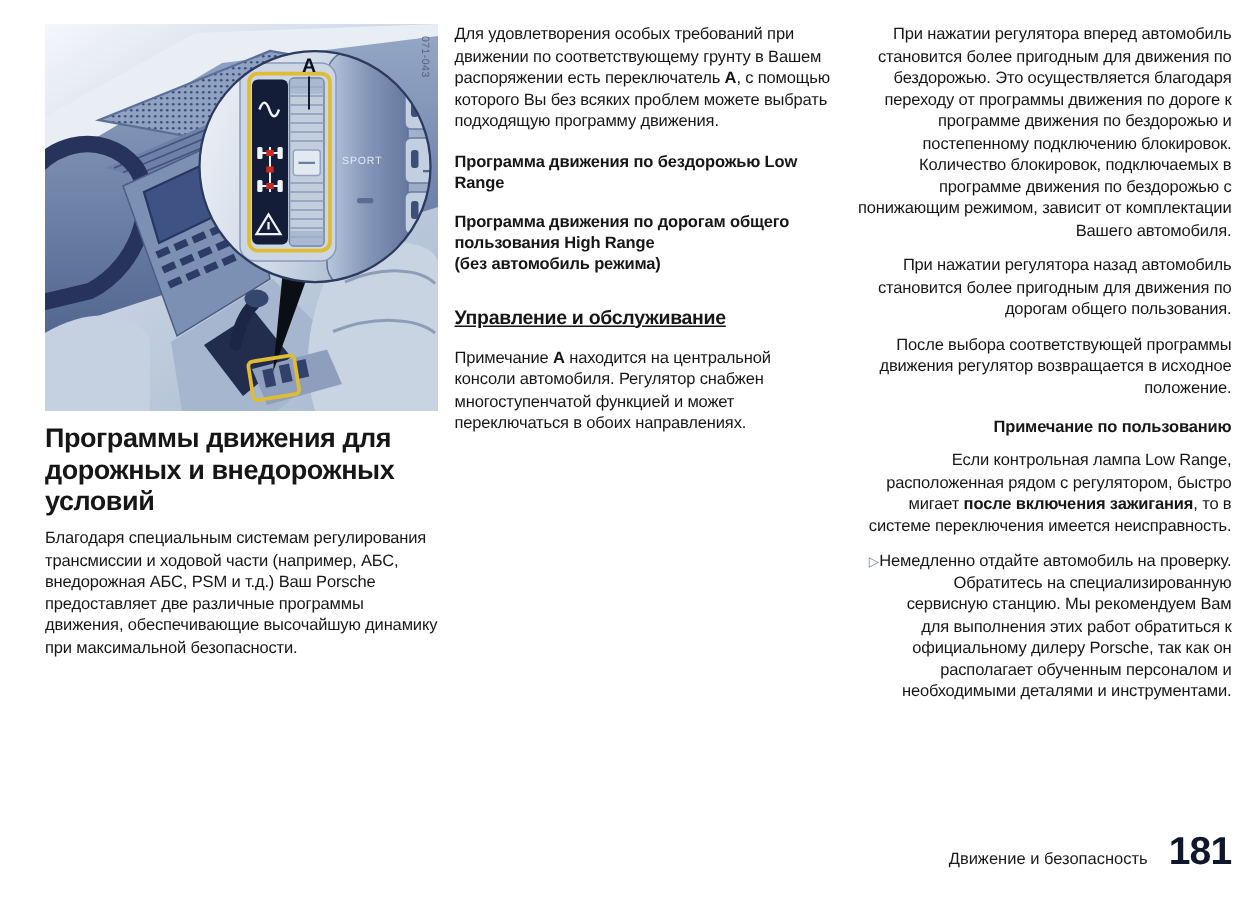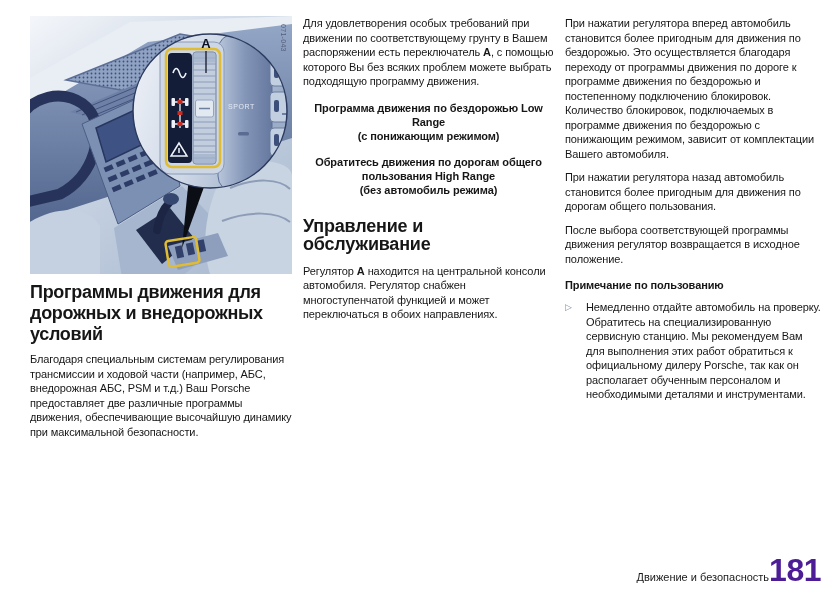--- a/index.html
+++ b/index.html
@@ -6,33 +6,33 @@
   body{
     width:833px;height:602px;background:#ffffff;overflow:hidden;position:relative;
     font-family:"Liberation Sans","DejaVu Sans",sans-serif;color:#161616;
   }
   .page{position:absolute;inset:0;}
   .figure{position:absolute;left:30px;top:16px;width:262px;height:258px;}
   .figure svg{display:block;}
   .col{position:absolute;font-size:11px;line-height:14.5px;letter-spacing:-0.1px;}
   .col1{left:30px;top:282px;width:262px;}
   .col2{left:303px;top:16px;width:251px;}
-  .col3{left:565px;top:16px;width:256px;}
+  .col3{left:565px;top:16px;width:256px;text-align:right;}
   .col p{margin:0 0 9px 0;}
   .col b{font-weight:bold;}
   h1.title{font-size:18px;line-height:21px;font-weight:bold;margin:0 0 7px 0;letter-spacing:-0.3px;}
-  h2.section{font-size:18px;line-height:18px;font-weight:bold;margin:20px 0 11px 0;letter-spacing:-0.2px;}
+  h2.section{font-size:13px;line-height:18px;font-weight:bold;margin:20px 0 11px 0;letter-spacing:-0.2px;text-decoration:underline;}
   h3.sub{font-size:11px;line-height:14px;font-weight:bold;margin:12px 0 8px 0;}
-  h3.sub span{display:block;text-align:center;}
+  h3.sub span{display:block;}
   .bullet{display:flex;margin-top:3px;}
   .bullet-marker{flex:0 0 21px;color:#7e8ca2;font-size:9px;line-height:14.5px;}
   .bullet-text{flex:1;}
-  .footer{position:absolute;right:12px;top:552px;display:flex;align-items:baseline;}
+  .footer{position:absolute;right:12px;top:552px;display:flex;align-items:baseline;gap:14px;}
   .footer-section{font-size:11px;color:#1a1a1a;}
-  .footer-number{font-size:32px;font-weight:bold;color:#4c1d95;letter-spacing:-0.5px;}
+  .footer-number{font-size:26px;font-weight:bold;color:#0f172a;letter-spacing:-0.5px;}
 </style>
 </head>
 <body>
 
 <div class="page">
 
   <div class="figure">
     <svg width="262" height="258" viewBox="0 0 262 258" xmlns="http://www.w3.org/2000/svg">
       <defs>
         <linearGradient id="gBg" x1="0" y1="0" x2="0.7" y2="1">
@@ -168,35 +168,35 @@
 
   <section class="col col1">
     <h1 class="title">Программы движения для дорожных и внедорожных условий</h1>
     <p>Благодаря специальным системам регулирования трансмиссии и ходовой части (например, АБС, внедорожная АБС, PSM и т.д.) Ваш Porsche предоставляет две различные программы движения, обеспечивающие высочайшую динамику при максимальной безопасности.</p>
   </section>
 
   <section class="col col2">
     <p><span>Для удовлетворения особых требований при движении по соответствующему грунту в Вашем распоряжении есть переключатель </span><b>A</b><span>, с помощью которого Вы без всяких проблем можете выбрать подходящую программу движения.</span></p>
     <h3 class="sub">
       <span>Программа движения по бездорожью Low Range</span>
-      <span>(с понижающим режимом)</span>
     </h3>
     <h3 class="sub">
-      <span>Обратитесь движения по дорогам общего пользования High Range</span>
+      <span>Программа движения по дорогам общего пользования High Range</span>
       <span>(без автомобиль режима)</span>
     </h3>
     <h2 class="section">Управление и обслуживание</h2>
-    <p><span>Регулятор </span><b>A</b><span> находится на центральной консоли автомобиля. Регулятор снабжен многоступенчатой функцией и может переключаться в обоих направлениях.</span></p>
+    <p><span>Примечание </span><b>A</b><span> находится на центральной консоли автомобиля. Регулятор снабжен многоступенчатой функцией и может переключаться в обоих направлениях.</span></p>
   </section>
 
   <section class="col col3">
     <p>При нажатии регулятора вперед автомобиль становится более пригодным для движения по бездорожью. Это осуществляется благодаря переходу от программы движения по дороге к программе движения по бездорожью и постепенному подключению блокировок. Количество блокировок, подключаемых в программе движения по бездорожью с понижающим режимом, зависит от комплектации Вашего автомобиля.</p>
     <p>При нажатии регулятора назад автомобиль становится более пригодным для движения по дорогам общего пользования.</p>
     <p>После выбора соответствующей программы движения регулятор возвращается в исходное положение.</p>
     <h3 class="sub">Примечание по пользованию</h3>
+    <p><span>Если контрольная лампа Low Range, расположенная рядом с регулятором, быстро мигает </span><b>после включения зажигания</b><span>, то в системе переключения имеется неисправность.</span></p>
     <div class="bullet">
       <span class="bullet-marker">▷</span>
       <span class="bullet-text">Немедленно отдайте автомобиль на проверку. Обратитесь на специализированную сервисную станцию. Мы рекомендуем Вам для выполнения этих работ обратиться к официальному дилеру Porsche, так как он располагает обученным персоналом и необходимыми деталями и инструментами.</span>
     </div>
   </section>
 
   <footer class="footer">
     <span class="footer-section">Движение и безопасность</span>
     <span class="footer-number">181</span>
   </footer>

